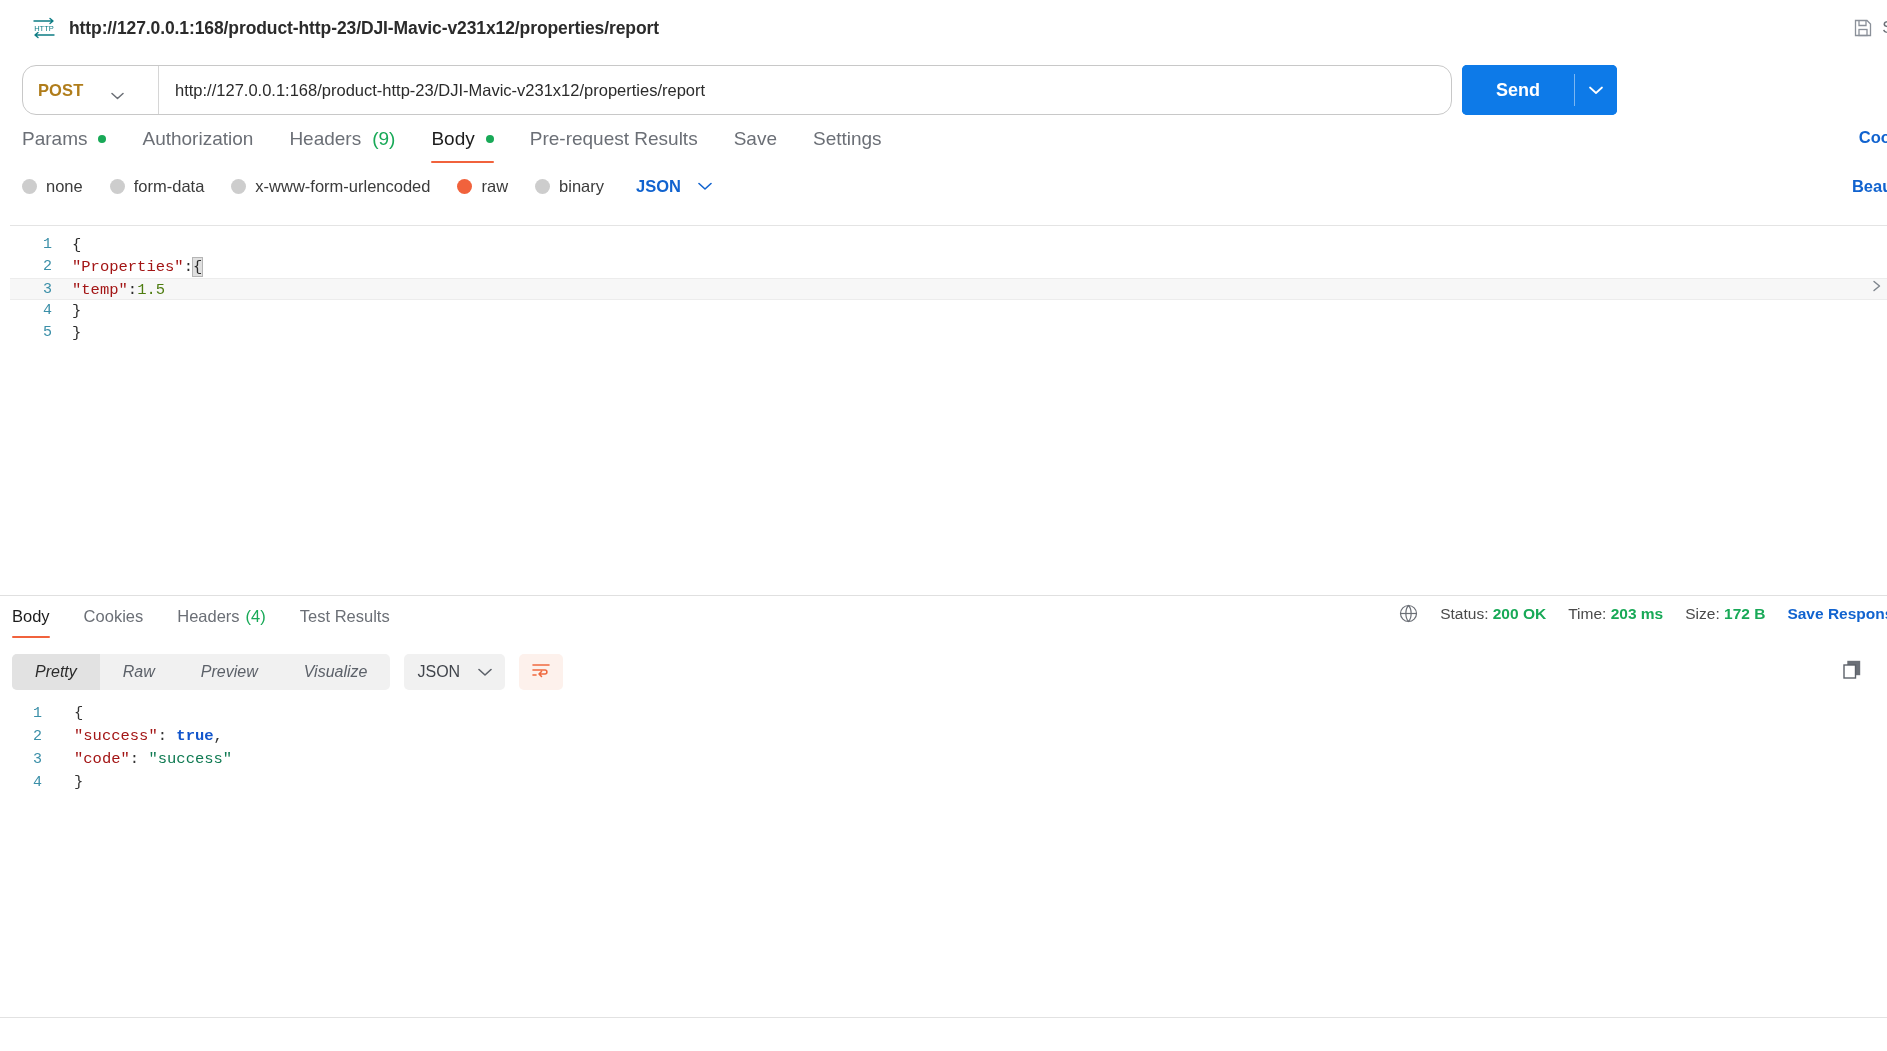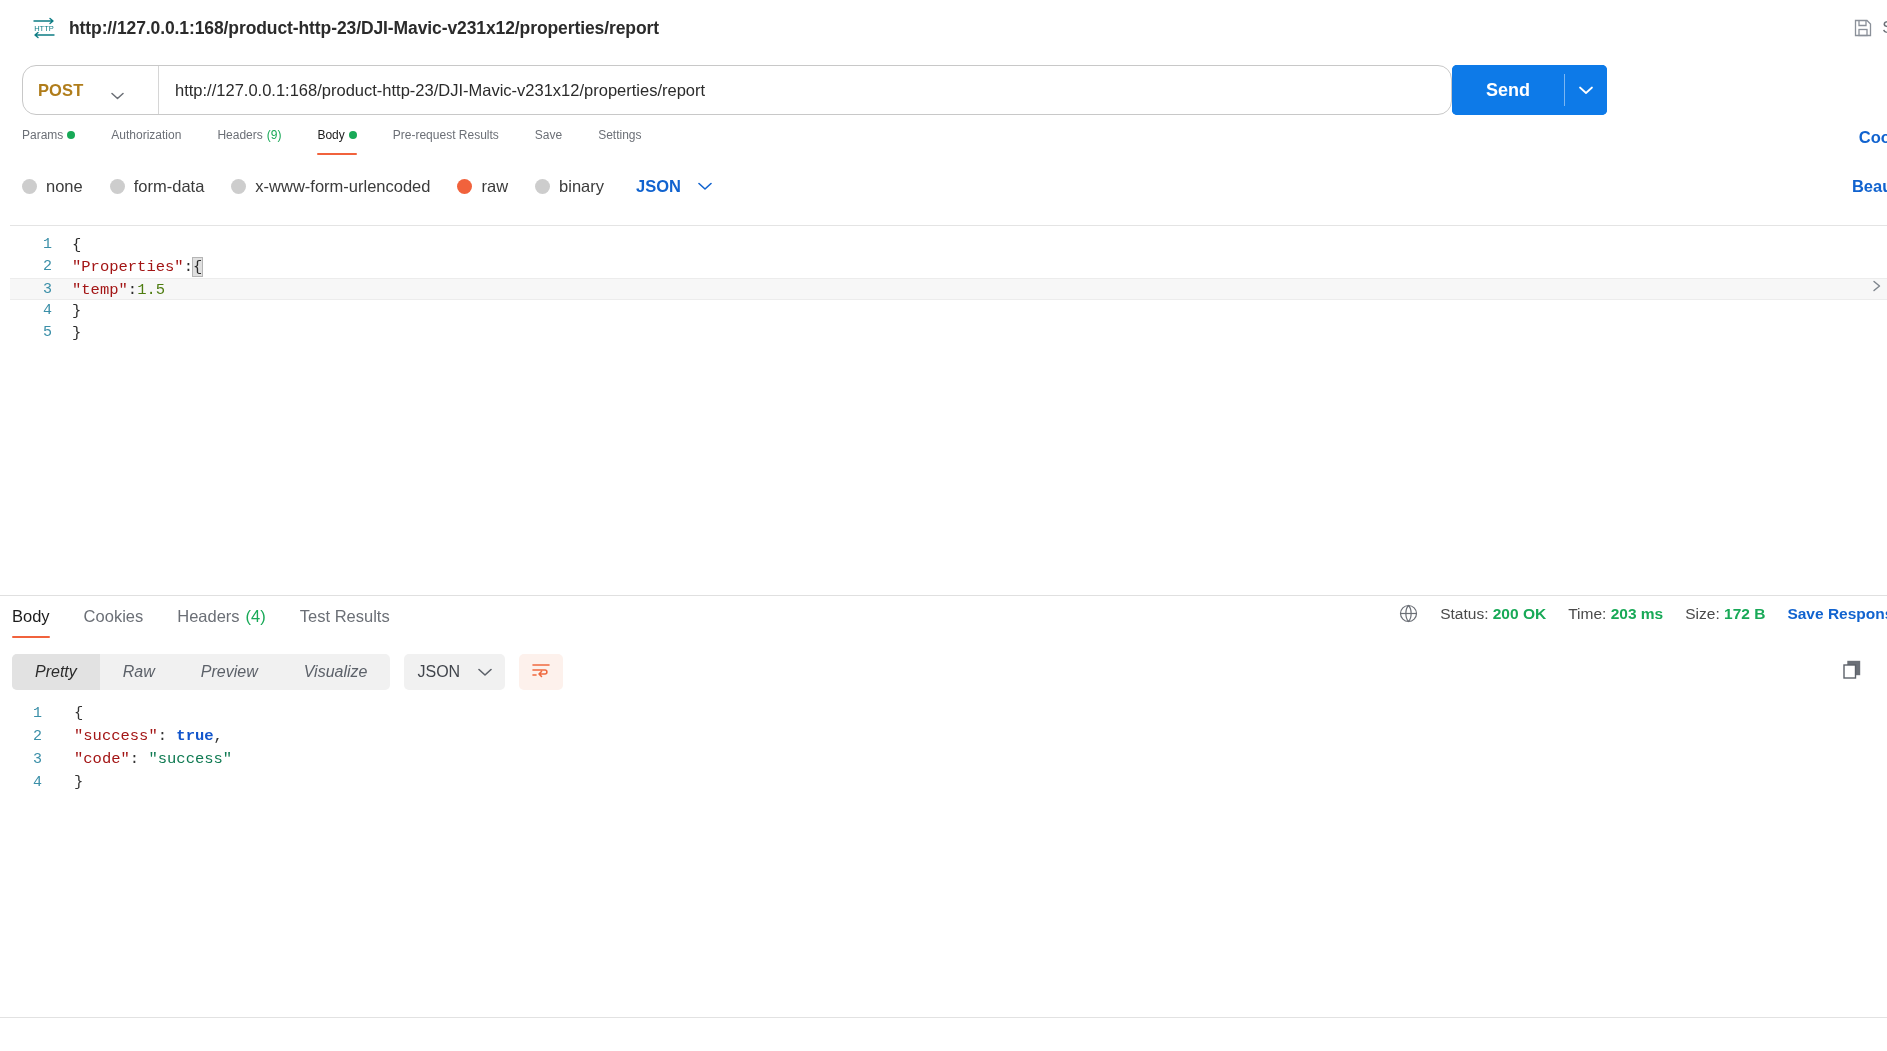--- a/index.html
+++ b/index.html
@@ -96,20 +96,21 @@
     font-family: "Liberation Sans", sans-serif;
     font-size: 16.5px;
     color: #2b2b2b;
     padding: 0 16px;
     background: transparent;
   }
   .send-group {
     display: flex;
     align-items: stretch;
     height: 50px;
+    margin-left: 10px;
     border-radius: 5px;
     overflow: hidden;
     background: #0d7ae8;
     flex: 0 0 auto;
   }
   .send-btn {
     color: #fff;
     font-size: 18px;
     font-weight: bold;
     display: flex;
@@ -138,22 +139,22 @@
     padding: 0 22px;
     display: flex;
     align-items: flex-start;
     position: relative;
     border-bottom: 0;
   }
   .tab {
     position: relative;
     display: flex;
     align-items: center;
-    gap: 4px;
-    font-size: 12px;
+    gap: 11px;
+    font-size: 19px;
     color: #6b6f76;
     padding: 4px 0 13px 0;
     margin-right: 36px;
     cursor: pointer;
     white-space: nowrap;
   }
   .tab.active { color: #1c1c1c; }
   .tab.active::after {
     content: "";
     position: absolute;

